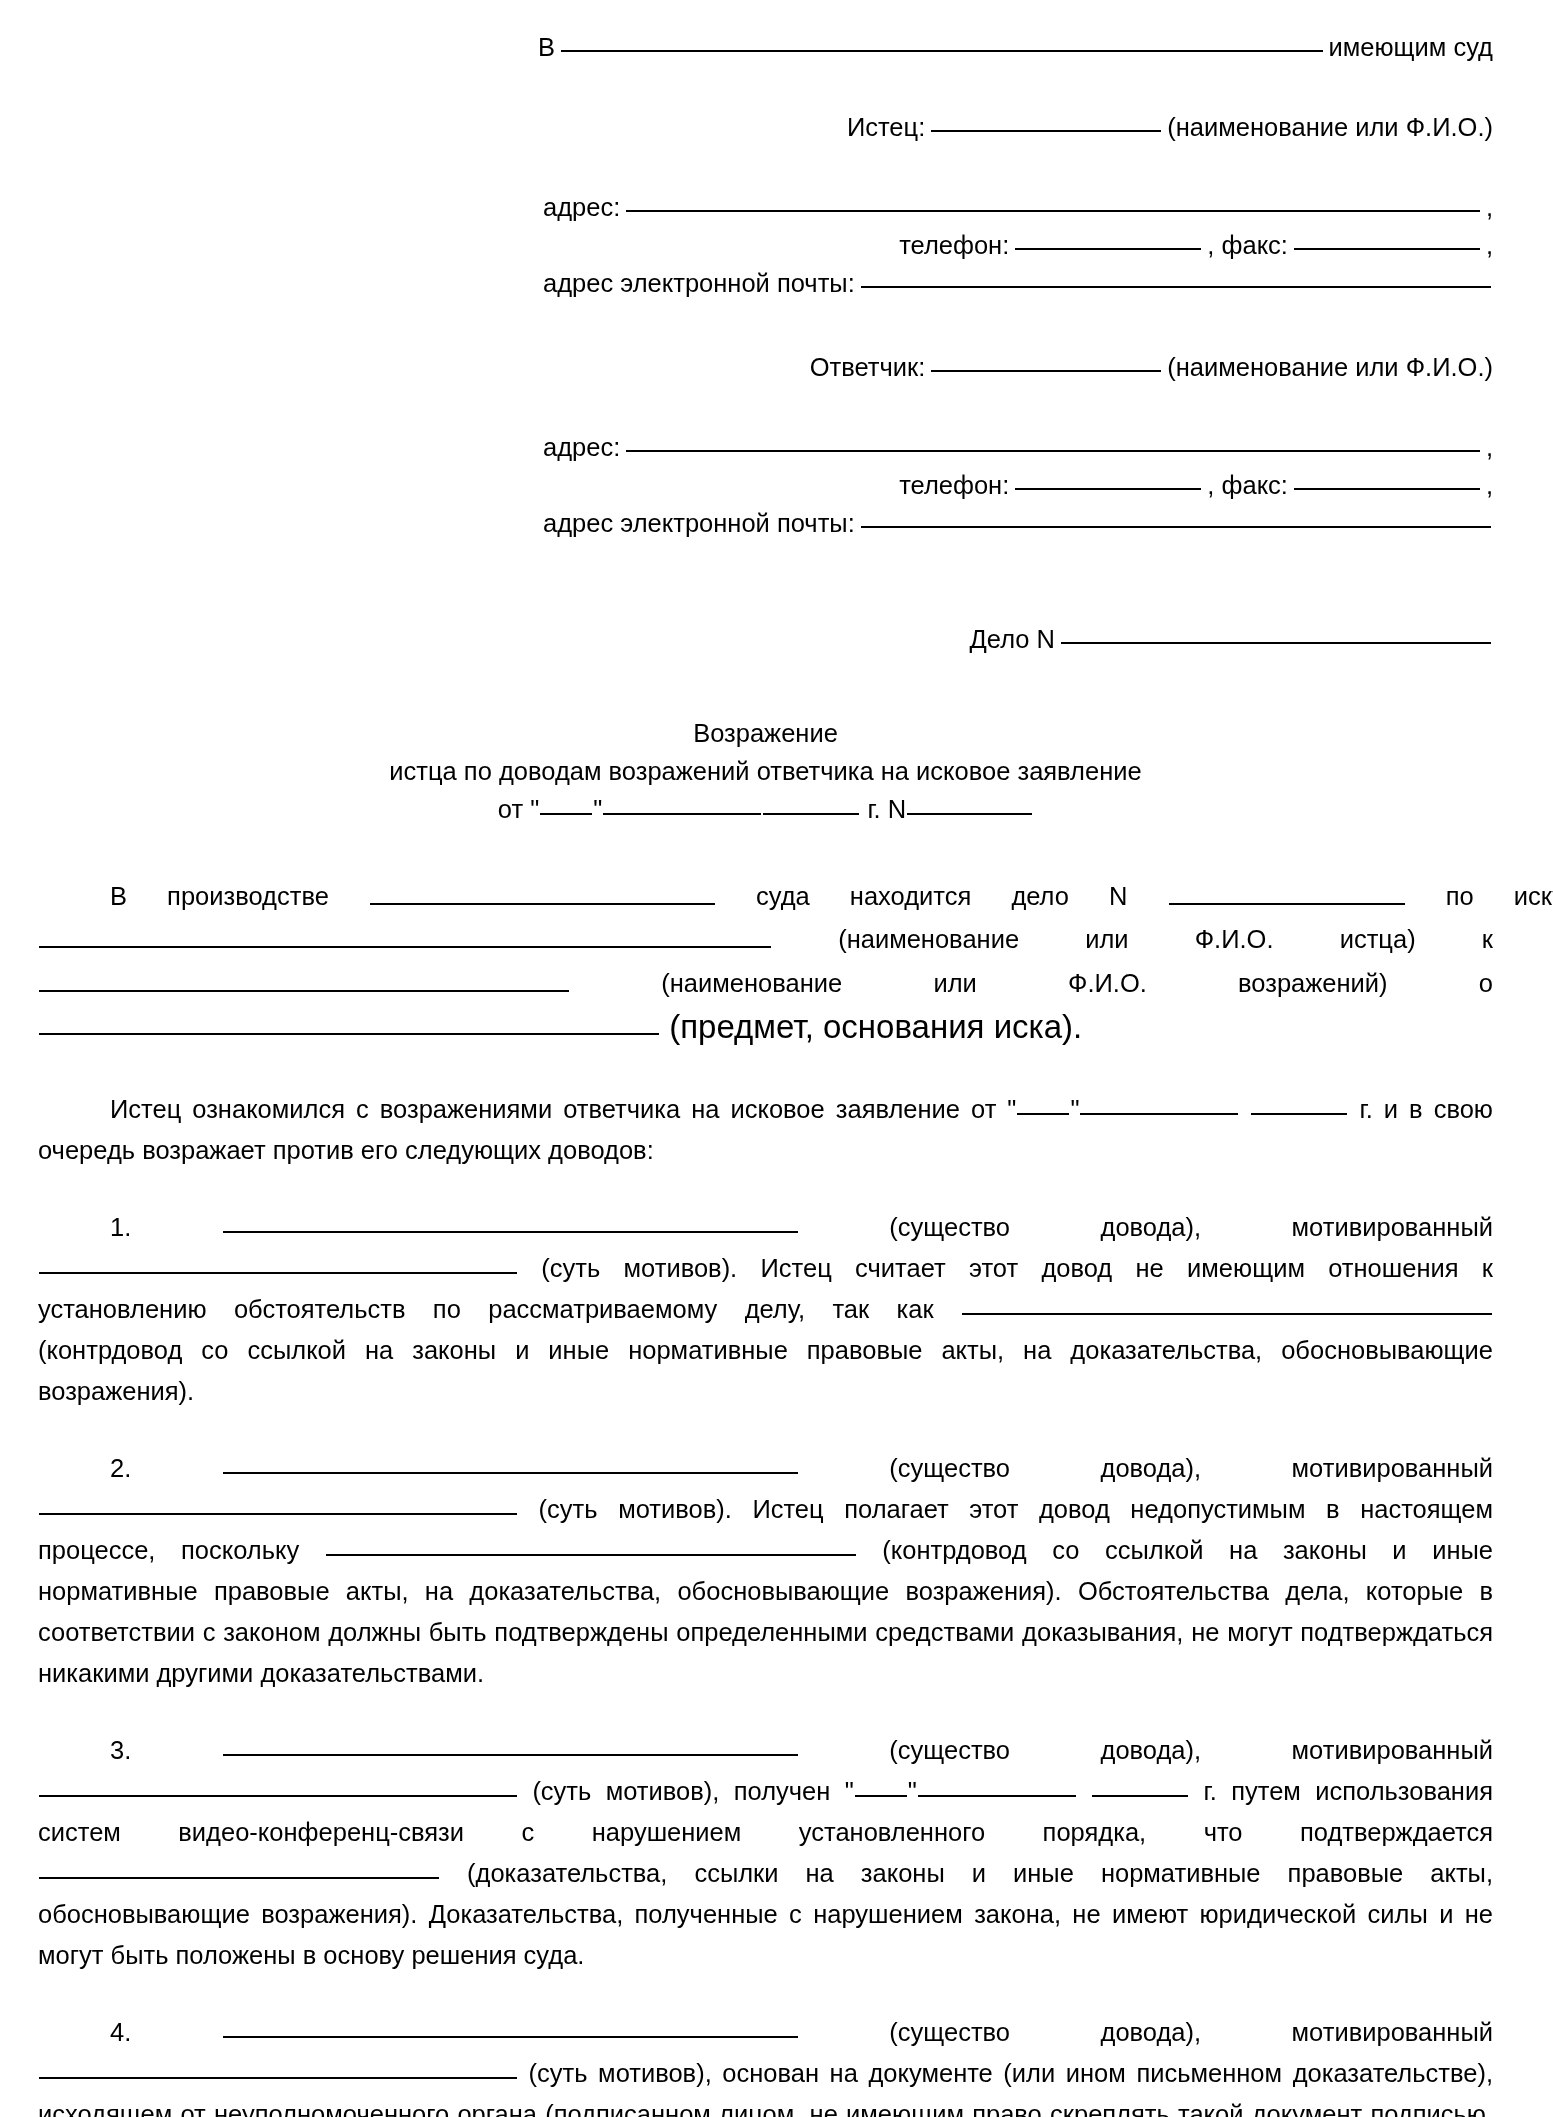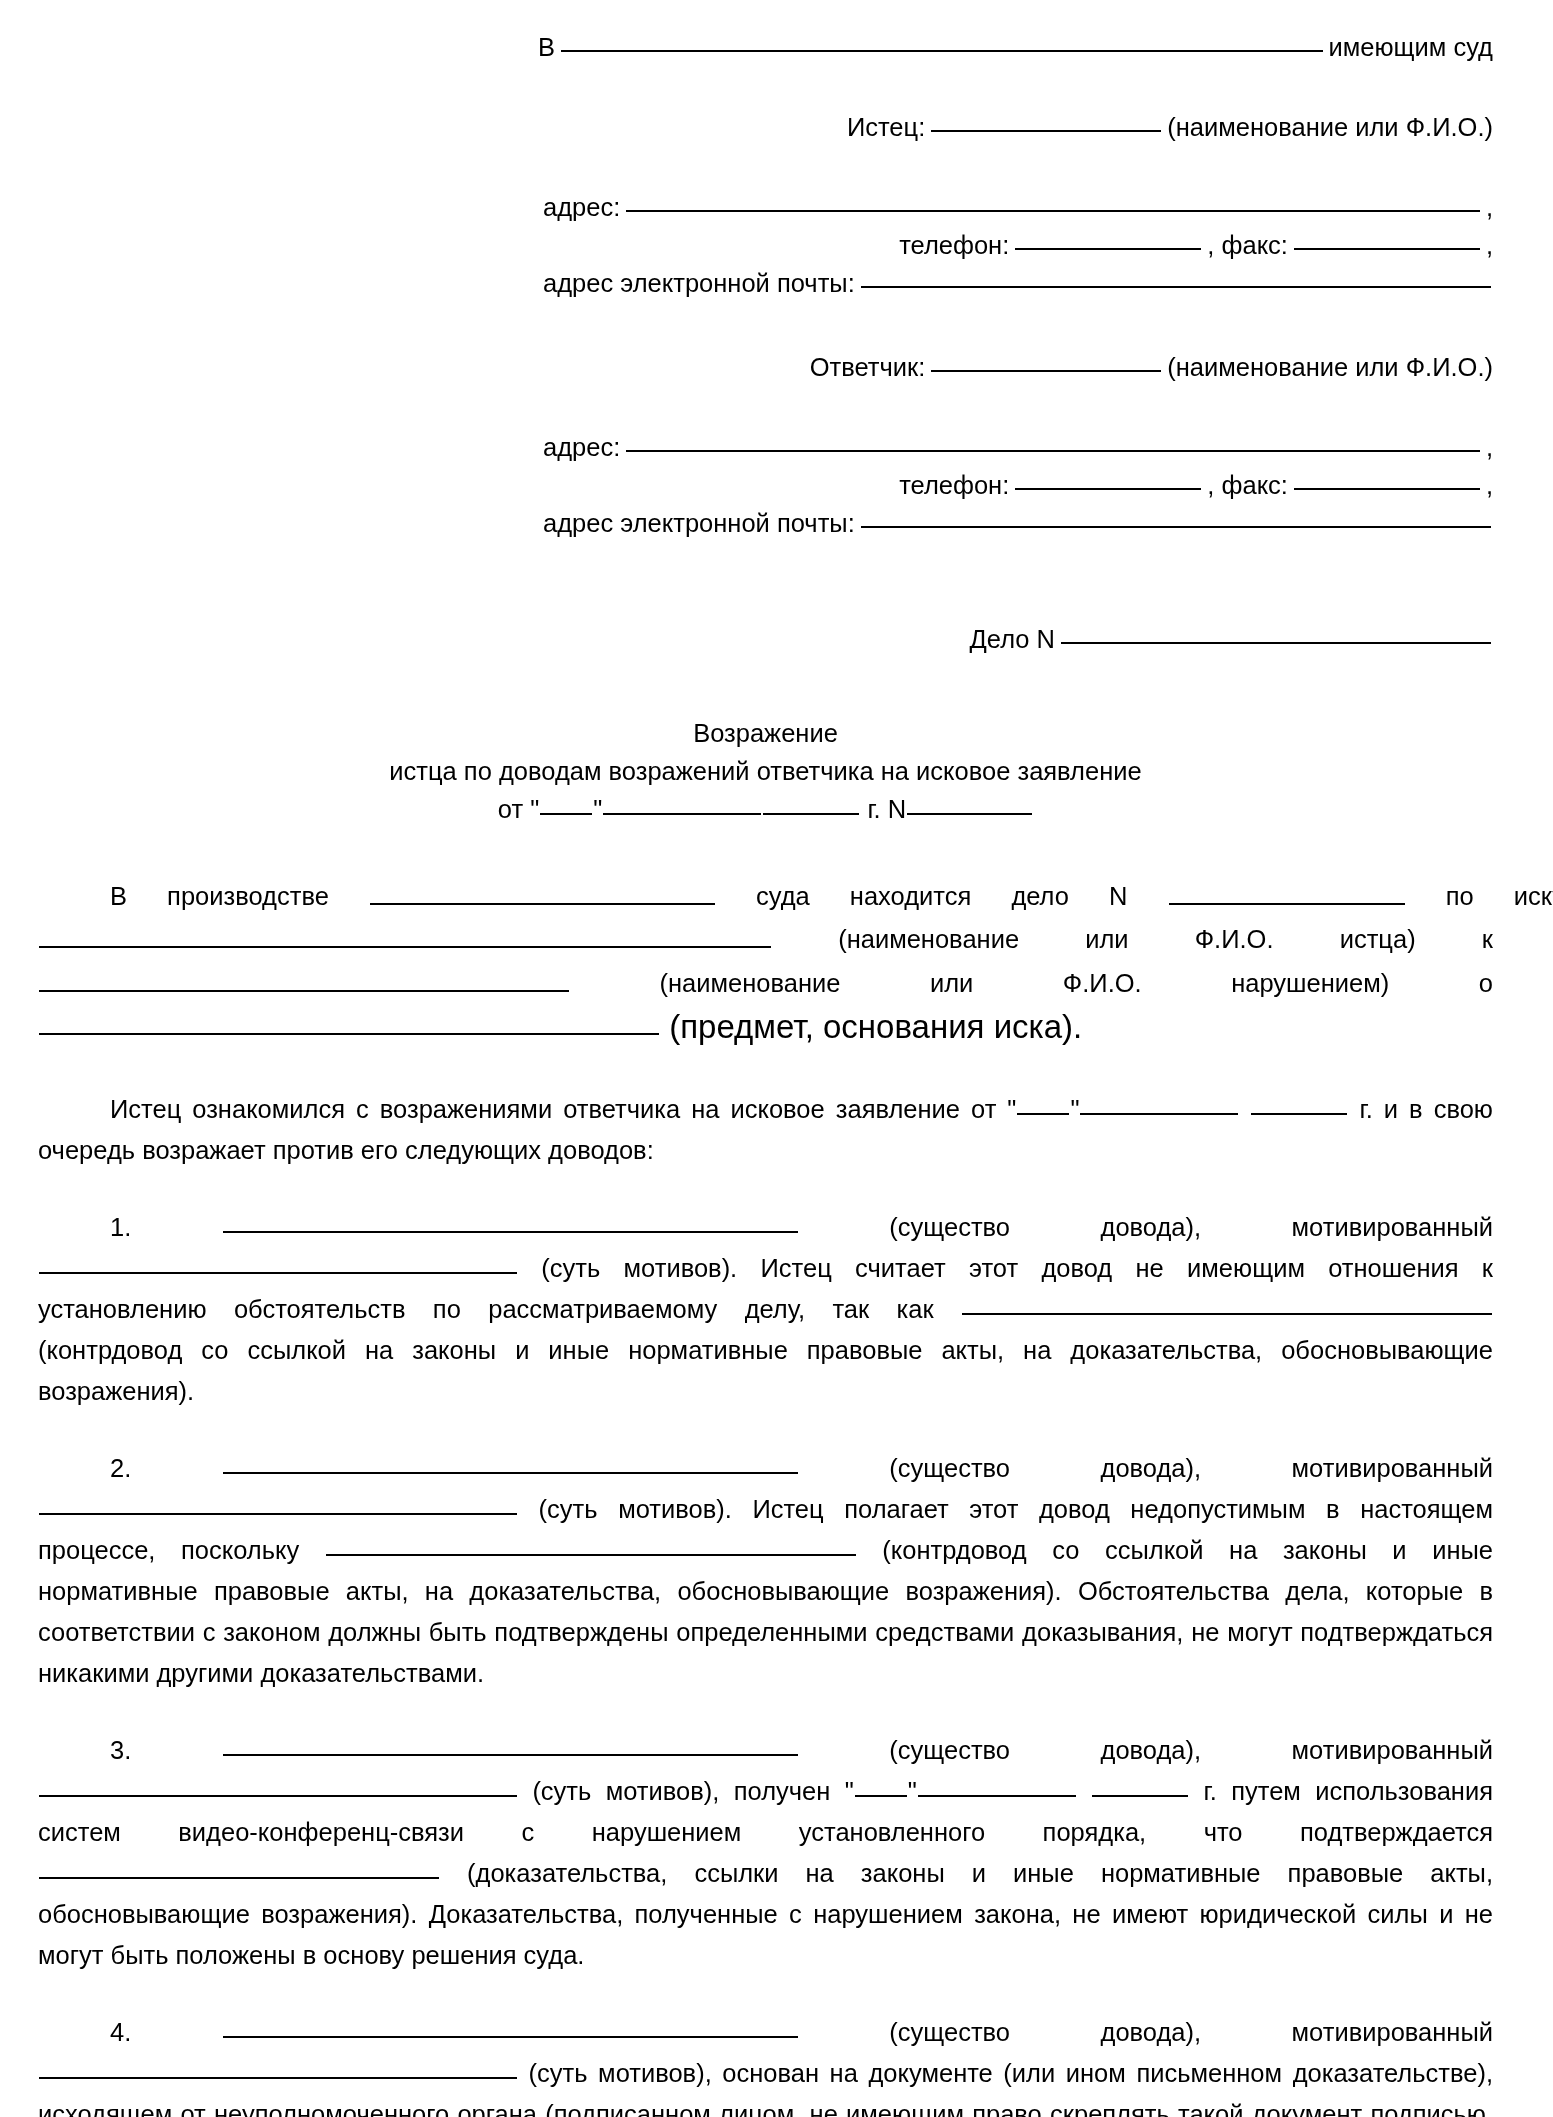--- a/index.html
+++ b/index.html
@@ -219,21 +219,21 @@
       <span>Ф.И.О.</span>
       <span>истца)</span>
       <span>к</span>
     </div>
 
     <div class="jrow jrow-tight">
       <span class="rule r14"></span>
       <span>(наименование</span>
       <span>или</span>
       <span>Ф.И.О.</span>
-      <span>нарушением)</span>
+      <span>возражений)</span>
       <span>о</span>
     </div>
 
     <div class="t" style="line-height:44px"><span class="rule r16"></span> <span>(предмет, основания иска).</span></div>
   </div>
 
   <p class="para indent para-sp-lg"><span>Истец ознакомился с возражениями ответчика на исковое заявление от "</span><span class="rule r1"></span><span>"</span><span class="rule r5"></span> <span class="rule r3"></span> <span>г. и в свою очередь возражает против его следующих доводов:</span></p>
 
   <p class="para indent para-sp"><span>1.</span> <span class="rule r15"></span> <span>(существо довода), мотивированный</span> <span class="rule r13"></span> <span>(суть мотивов).</span> <span>Истец считает этот довод не имеющим отношения к установлению обстоятельств по рассматриваемому делу, так как</span> <span class="rule r14"></span> <span>(контрдовод со ссылкой на законы и иные нормативные правовые акты, на доказательства, обосновывающие возражения).</span></p>
 

